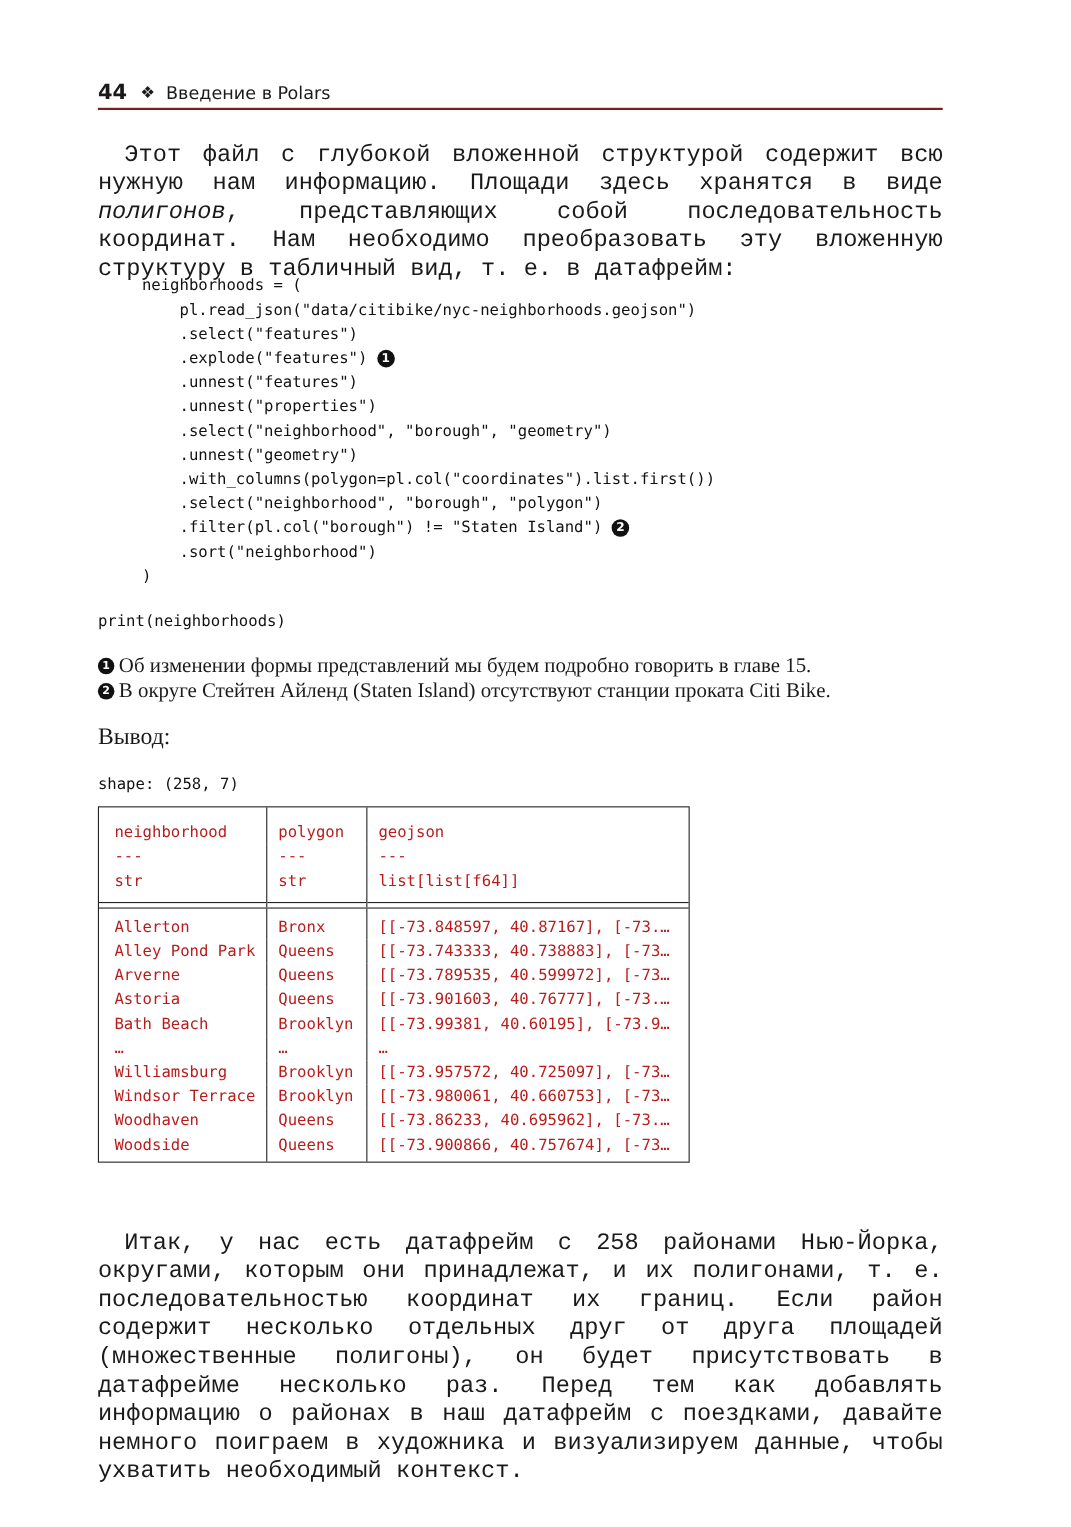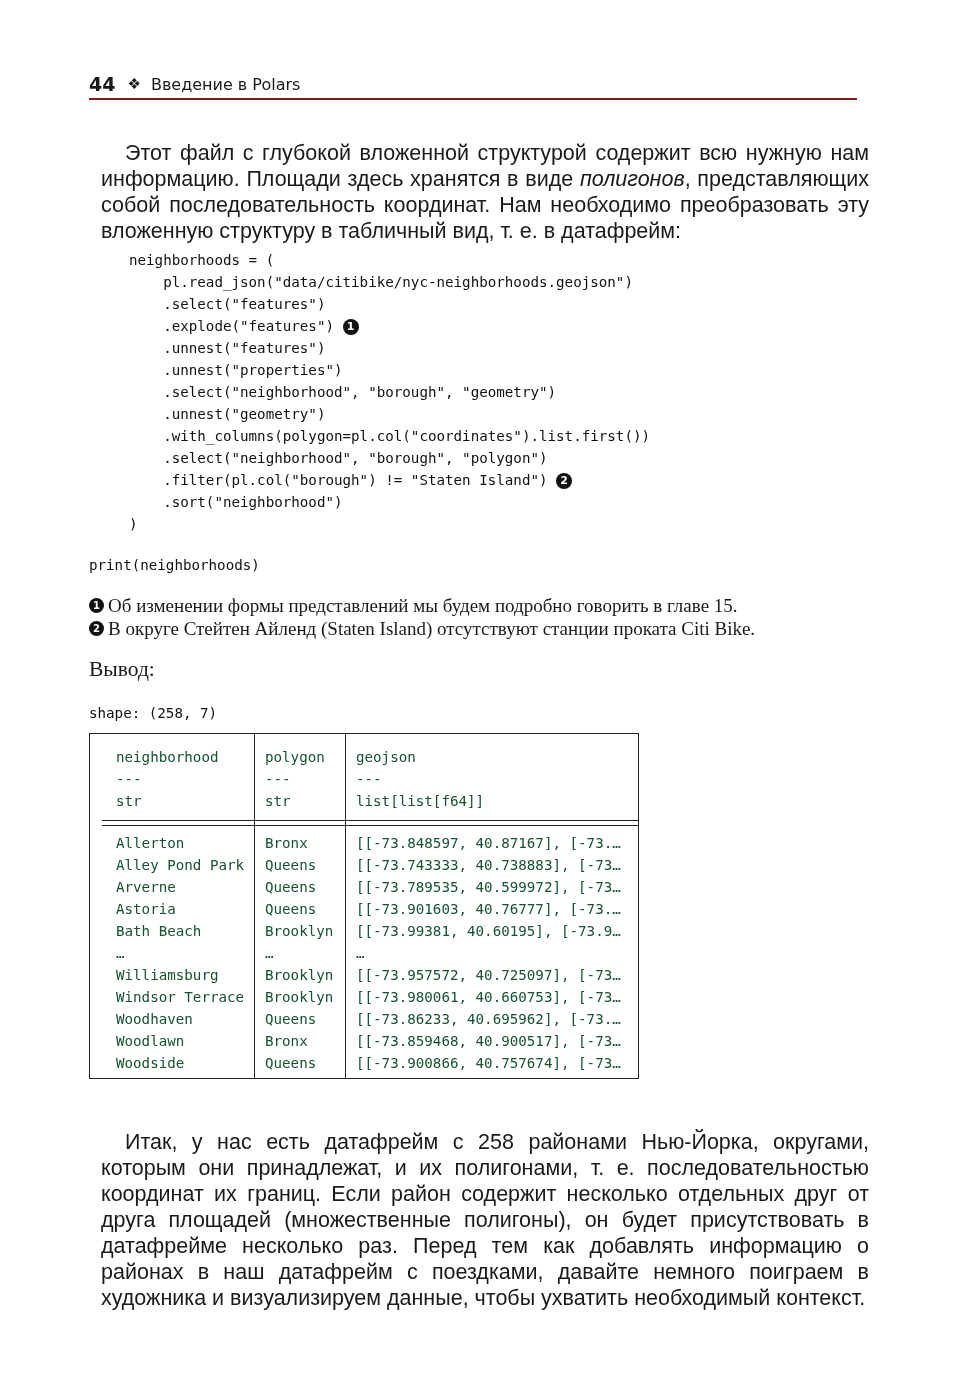--- a/index.html
+++ b/index.html
@@ -4,39 +4,39 @@
 <style>
   html, body { margin: 0; padding: 0; background: #ffffff; }
   body { width: 974px; height: 1388px; position: relative; overflow: hidden; color: #1a1a1a; }
   .page { position: absolute; left: 89px; top: 0; width: 768px; }
 
   .running-head { position: absolute; top: 70px; left: 0; width: 768px; height: 28px; border-bottom: 2px solid #7f1d1d; display: flex; align-items: center; font-family: "DejaVu Sans", sans-serif; }
   .page-num { font-weight: bold; font-size: 19px; margin-right: 12px; }
   .ornament { font-size: 15px; margin-right: 10px; }
   .chapter-title { font-size: 16px; }
 
-  .body-text { font-family: Liberation Sans, sans-serif; font-size: 21.5px; line-height: 26px; text-align: justify; margin: 12px; }
+  .body-text { font-family: Liberation Mono, monospace; font-size: 21.5px; line-height: 26px; text-align: justify; margin: 0; }
   .indent { text-indent: 24px; }
   .p1 { position: absolute; top: 128px; left: 0; width: 768px; }
   .p-last { position: absolute; top: 1117px; left: 0; width: 768px; }
 
   pre.code { font-family: "DejaVu Sans Mono", monospace; font-size: 14.2px; line-height: 22px; margin: 0; white-space: pre; color: #111; }
   .code-block { position: absolute; top: 249px; left: 0; margin-left: 40px; }
   .print-call { position: absolute; top: 554px; left: 0; }
 
   .callout { display: inline-block; width: 16px; height: 16px; border-radius: 50%; background: #111; color: #fff; font-family: "DejaVu Sans", sans-serif; font-size: 11px; font-weight: bold; line-height: 16px; text-align: center; vertical-align: 1px; }
 
   .notes { position: absolute; top: 594px; left: 0; width: 768px; font-family: "Liberation Serif", serif; font-size: 19px; line-height: 23px; }
   .note { display: flex; align-items: center; }
   .note .callout { margin-right: 4px; width: 15px; height: 15px; line-height: 15px; font-size: 10px; }
 
   .output-label { position: absolute; top: 657px; left: 0; font-family: "Liberation Serif", serif; font-size: 21.5px; }
   .shape-line { position: absolute; top: 702px; left: 0; }
 
-  .df { position: absolute; top: 733px; left: 0; width: 536px; border: 1.5px solid #222; font-family: "DejaVu Sans Mono", monospace; font-size: 14.2px; color: #14532d; padding-left: 12px; }
+  .df { position: absolute; top: 733px; left: 0; width: 536px; border: 1.5px solid #222; font-family: "DejaVu Sans Mono", monospace; font-size: 14.2px; color: #b91c1c; }
   .df table { border-collapse: collapse; width: 100%; }
   .df td, .df th { font-weight: normal; text-align: left; padding: 0 0 0 14px; height: 22px; line-height: 22px; white-space: nowrap; vertical-align: middle; }
   .df td:nth-child(1), .df th:nth-child(1) { width: 138px; }
   .df td:nth-child(2), .df th:nth-child(2) { width: 80px; border-left: 1.5px solid #222; padding-left: 10px; }
   .df td:nth-child(3), .df th:nth-child(3) { border-left: 1.5px solid #222; padding-left: 10px; }
   .df thead tr:first-child th { padding-top: 12px; }
   .df thead tr:last-child th { padding-bottom: 8px; }
   .df .sep td { height: 4px; padding: 0; border-top: 1.5px solid #222; border-bottom: 1.5px solid #222; }
   .df tbody tr.first td { padding-top: 6px; }
   .df tbody tr.last td { padding-bottom: 4px; }
@@ -150,25 +150,20 @@
           <tr>
             <td>Windsor Terrace</td>
             <td>Brooklyn</td>
             <td>[[-73.980061, 40.660753], [-73…</td>
           </tr>
           <tr>
             <td>Woodhaven</td>
             <td>Queens</td>
             <td>[[-73.86233, 40.695962], [-73.…</td>
           </tr>
-          <tr>
-            <td>Woodlawn</td>
-            <td>Bronx</td>
-            <td>[[-73.859468, 40.900517], [-73…</td>
-          </tr>
           <tr class="last">
             <td>Woodside</td>
             <td>Queens</td>
             <td>[[-73.900866, 40.757674], [-73…</td>
           </tr>
         </tbody>
     </table>
   </div>
 
   <p class="body-text indent p-last">Итак, у нас есть датафрейм с 258 районами Нью-Йорка, округами, которым они принадлежат, и их полигонами, т. е. последовательностью координат их границ. Если район содержит несколько отдельных друг от друга площадей (множественные полигоны), он будет присутствовать в датафрейме несколько раз. Перед тем как добавлять информацию о районах в наш датафрейм с поездками, давайте немного поиграем в художника и визуализируем данные, чтобы ухватить необходимый контекст.</p>

